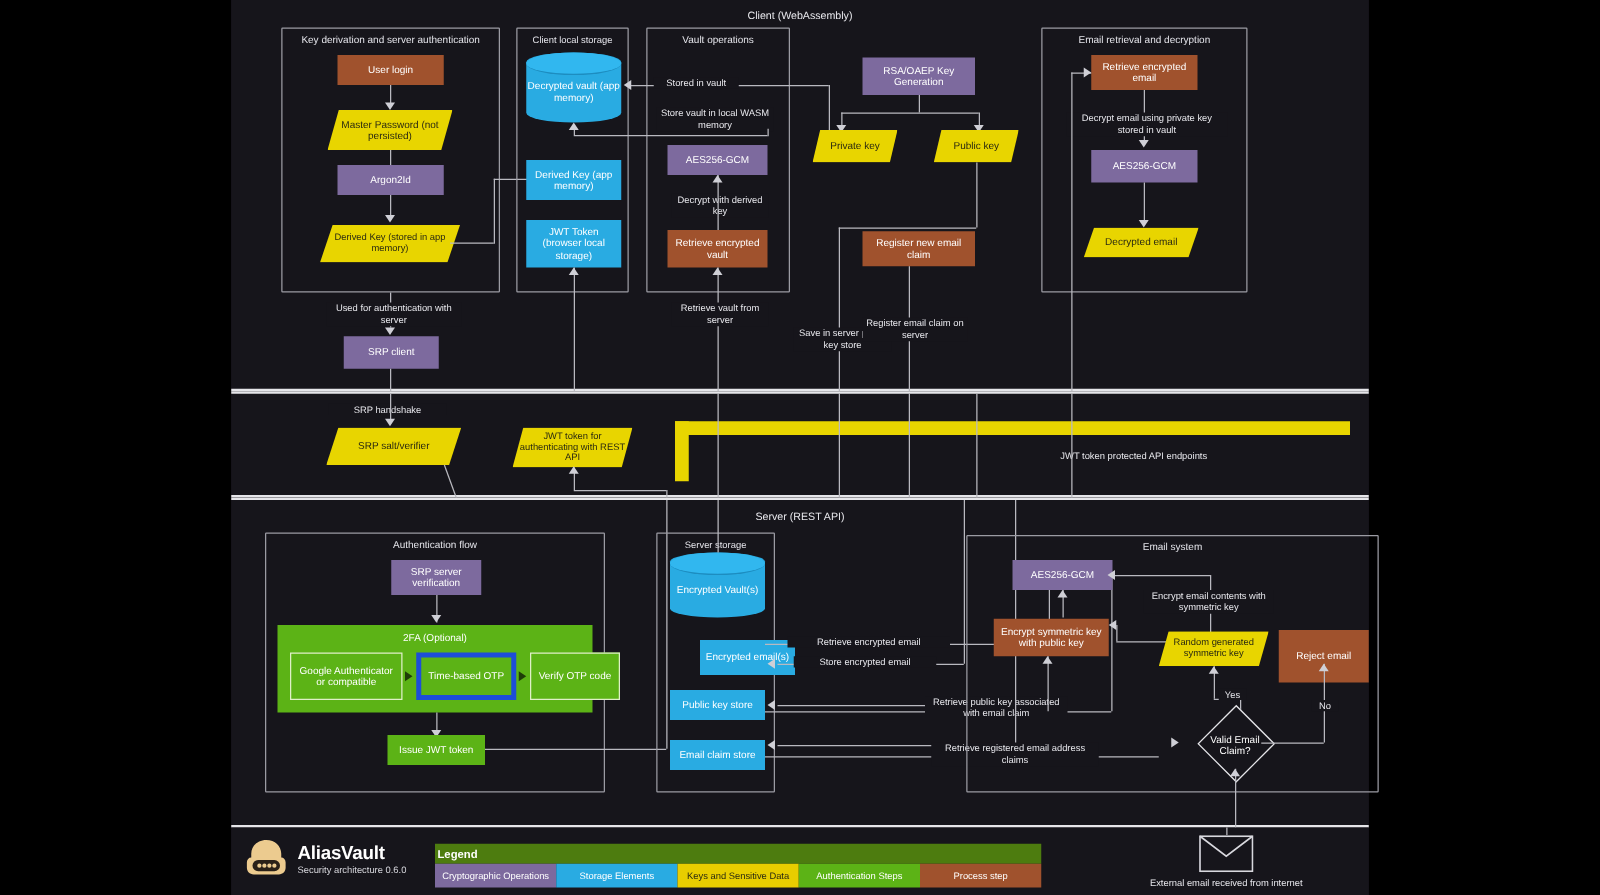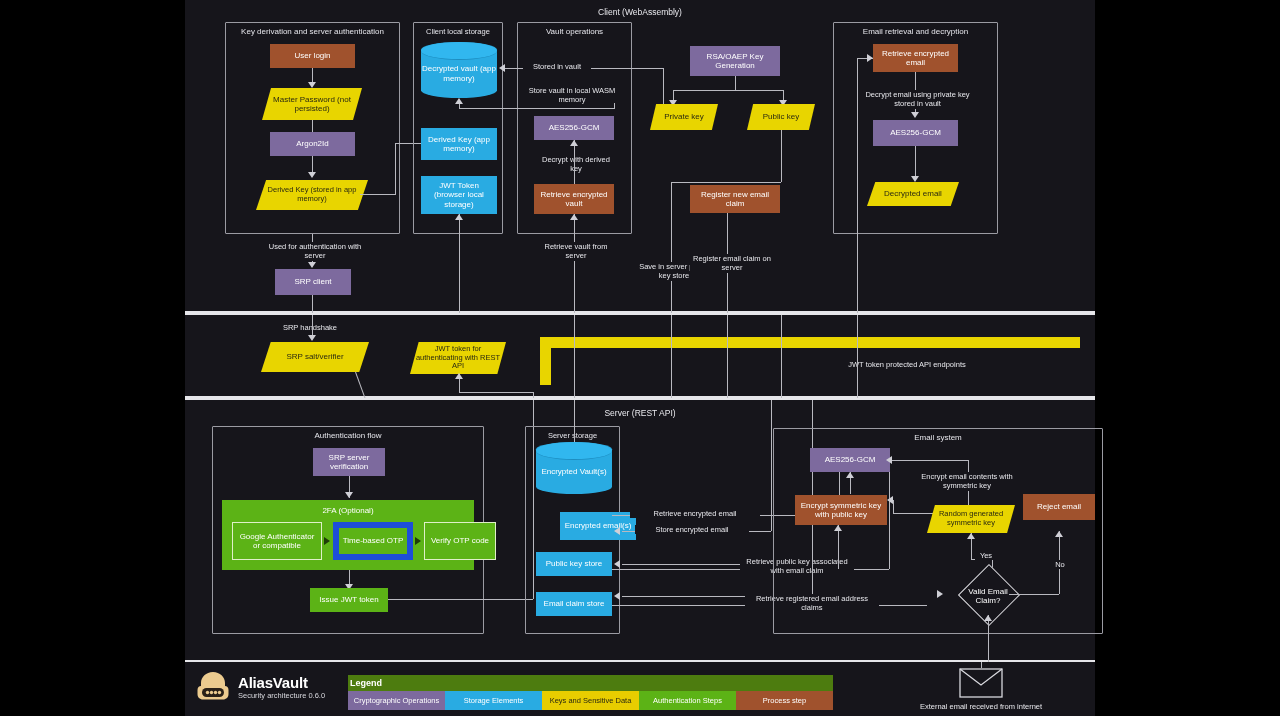--- a/index.html
+++ b/index.html
@@ -194,21 +194,21 @@
       </div>
       <div class="node crypto" style="left:128px;top:48px;width:72px;height:28px;">SRP server verification</div>
       <div class="ln lnv" style="left:164px;top:76px;height:22px;"></div>
       <div class="arr arr-d" style="left:160px;top:92px;"></div>
 
       <div class="node auth" style="left:37px;top:100px;width:252px;height:70px;align-items:flex-start;justify-content:center;">
         <span style="margin-top:4px;font-size:8px;">2FA (Optional)</span>
       </div>
       <div class="node auth" style="left:47px;top:122px;width:90px;height:38px;border:1px solid #dff0c8;">Google Authenticator or compatible</div>
       <div class="arr" style="left:139px;top:137px;border-top:4px solid transparent;border-bottom:4px solid transparent;border-left:6px solid #1f3d08;"></div>
-      <div class="node auth" style="left:148px;top:122px;width:80px;height:38px;border:6px solid #1d4ed8;">Time-based OTP</div>
+      <div class="node auth" style="left:148px;top:122px;width:80px;height:38px;border:4px solid #1d4ed8;">Time-based OTP</div>
       <div class="arr" style="left:230px;top:137px;border-top:4px solid transparent;border-bottom:4px solid transparent;border-left:6px solid #1f3d08;"></div>
       <div class="node auth" style="left:239px;top:122px;width:72px;height:38px;border:1px solid #dff0c8;">Verify OTP code</div>
 
       <div class="ln lnv" style="left:164px;top:170px;height:22px;"></div>
       <div class="arr arr-d" style="left:160px;top:184px;"></div>
       <div class="node auth" style="left:125px;top:188px;width:78px;height:24px;">Issue JWT token</div>
       <div class="ln lnh" style="left:203px;top:199px;width:145px;"></div>
       <div class="ln lnv" style="left:348px;top:0px;height:199px;"></div>
 
       <div class="group" style="left:340px;top:26px;width:95px;height:208px;">
@@ -259,21 +259,21 @@
       <div class="ln lnh" style="left:705px;top:60px;width:78px;"></div>
       <div class="arr arr-l" style="left:701px;top:56px;"></div>
       <div class="ln lnv" style="left:783px;top:60px;height:48px;"></div>
       <div class="elabel" style="left:730px;top:72px;width:100px;">Encrypt email contents with symmetric key</div>
 
       <div class="ln lnh" style="left:708px;top:113px;width:42px;"></div>
       <div class="ln lnv" style="left:708px;top:100px;height:13px;"></div>
       <div class="arr arr-l" style="left:702px;top:96px;"></div>
       <div class="node para" style="left:742px;top:105px;width:88px;height:28px;font-size:7.5px;">Random generated symmetric key</div>
 
-      <div class="node proc" style="left:838px;top:94px;width:72px;height:26px;">Reject email</div>
+      <div class="node proc" style="left:838px;top:104px;width:72px;height:42px;">Reject email</div>
 
       <div class="ln lnv" style="left:786px;top:133px;height:26px;"></div>
       <div class="arr arr-u" style="left:782px;top:133px;"></div>
       <div class="ln lnh" style="left:786px;top:159px;width:21px;"></div>
       <div class="ln lnv" style="left:807px;top:159px;height:14px;"></div>
       <div class="elabel" style="left:790px;top:151px;width:18px;">Yes</div>
 
       <div class="diamond" style="left:782px;top:173px;width:42px;height:42px;"></div>
       <div class="diamond-label" style="left:770px;top:184px;width:66px;height:24px;">Valid Email Claim?</div>
       <div class="arr arr-r" style="left:752px;top:190px;"></div>

